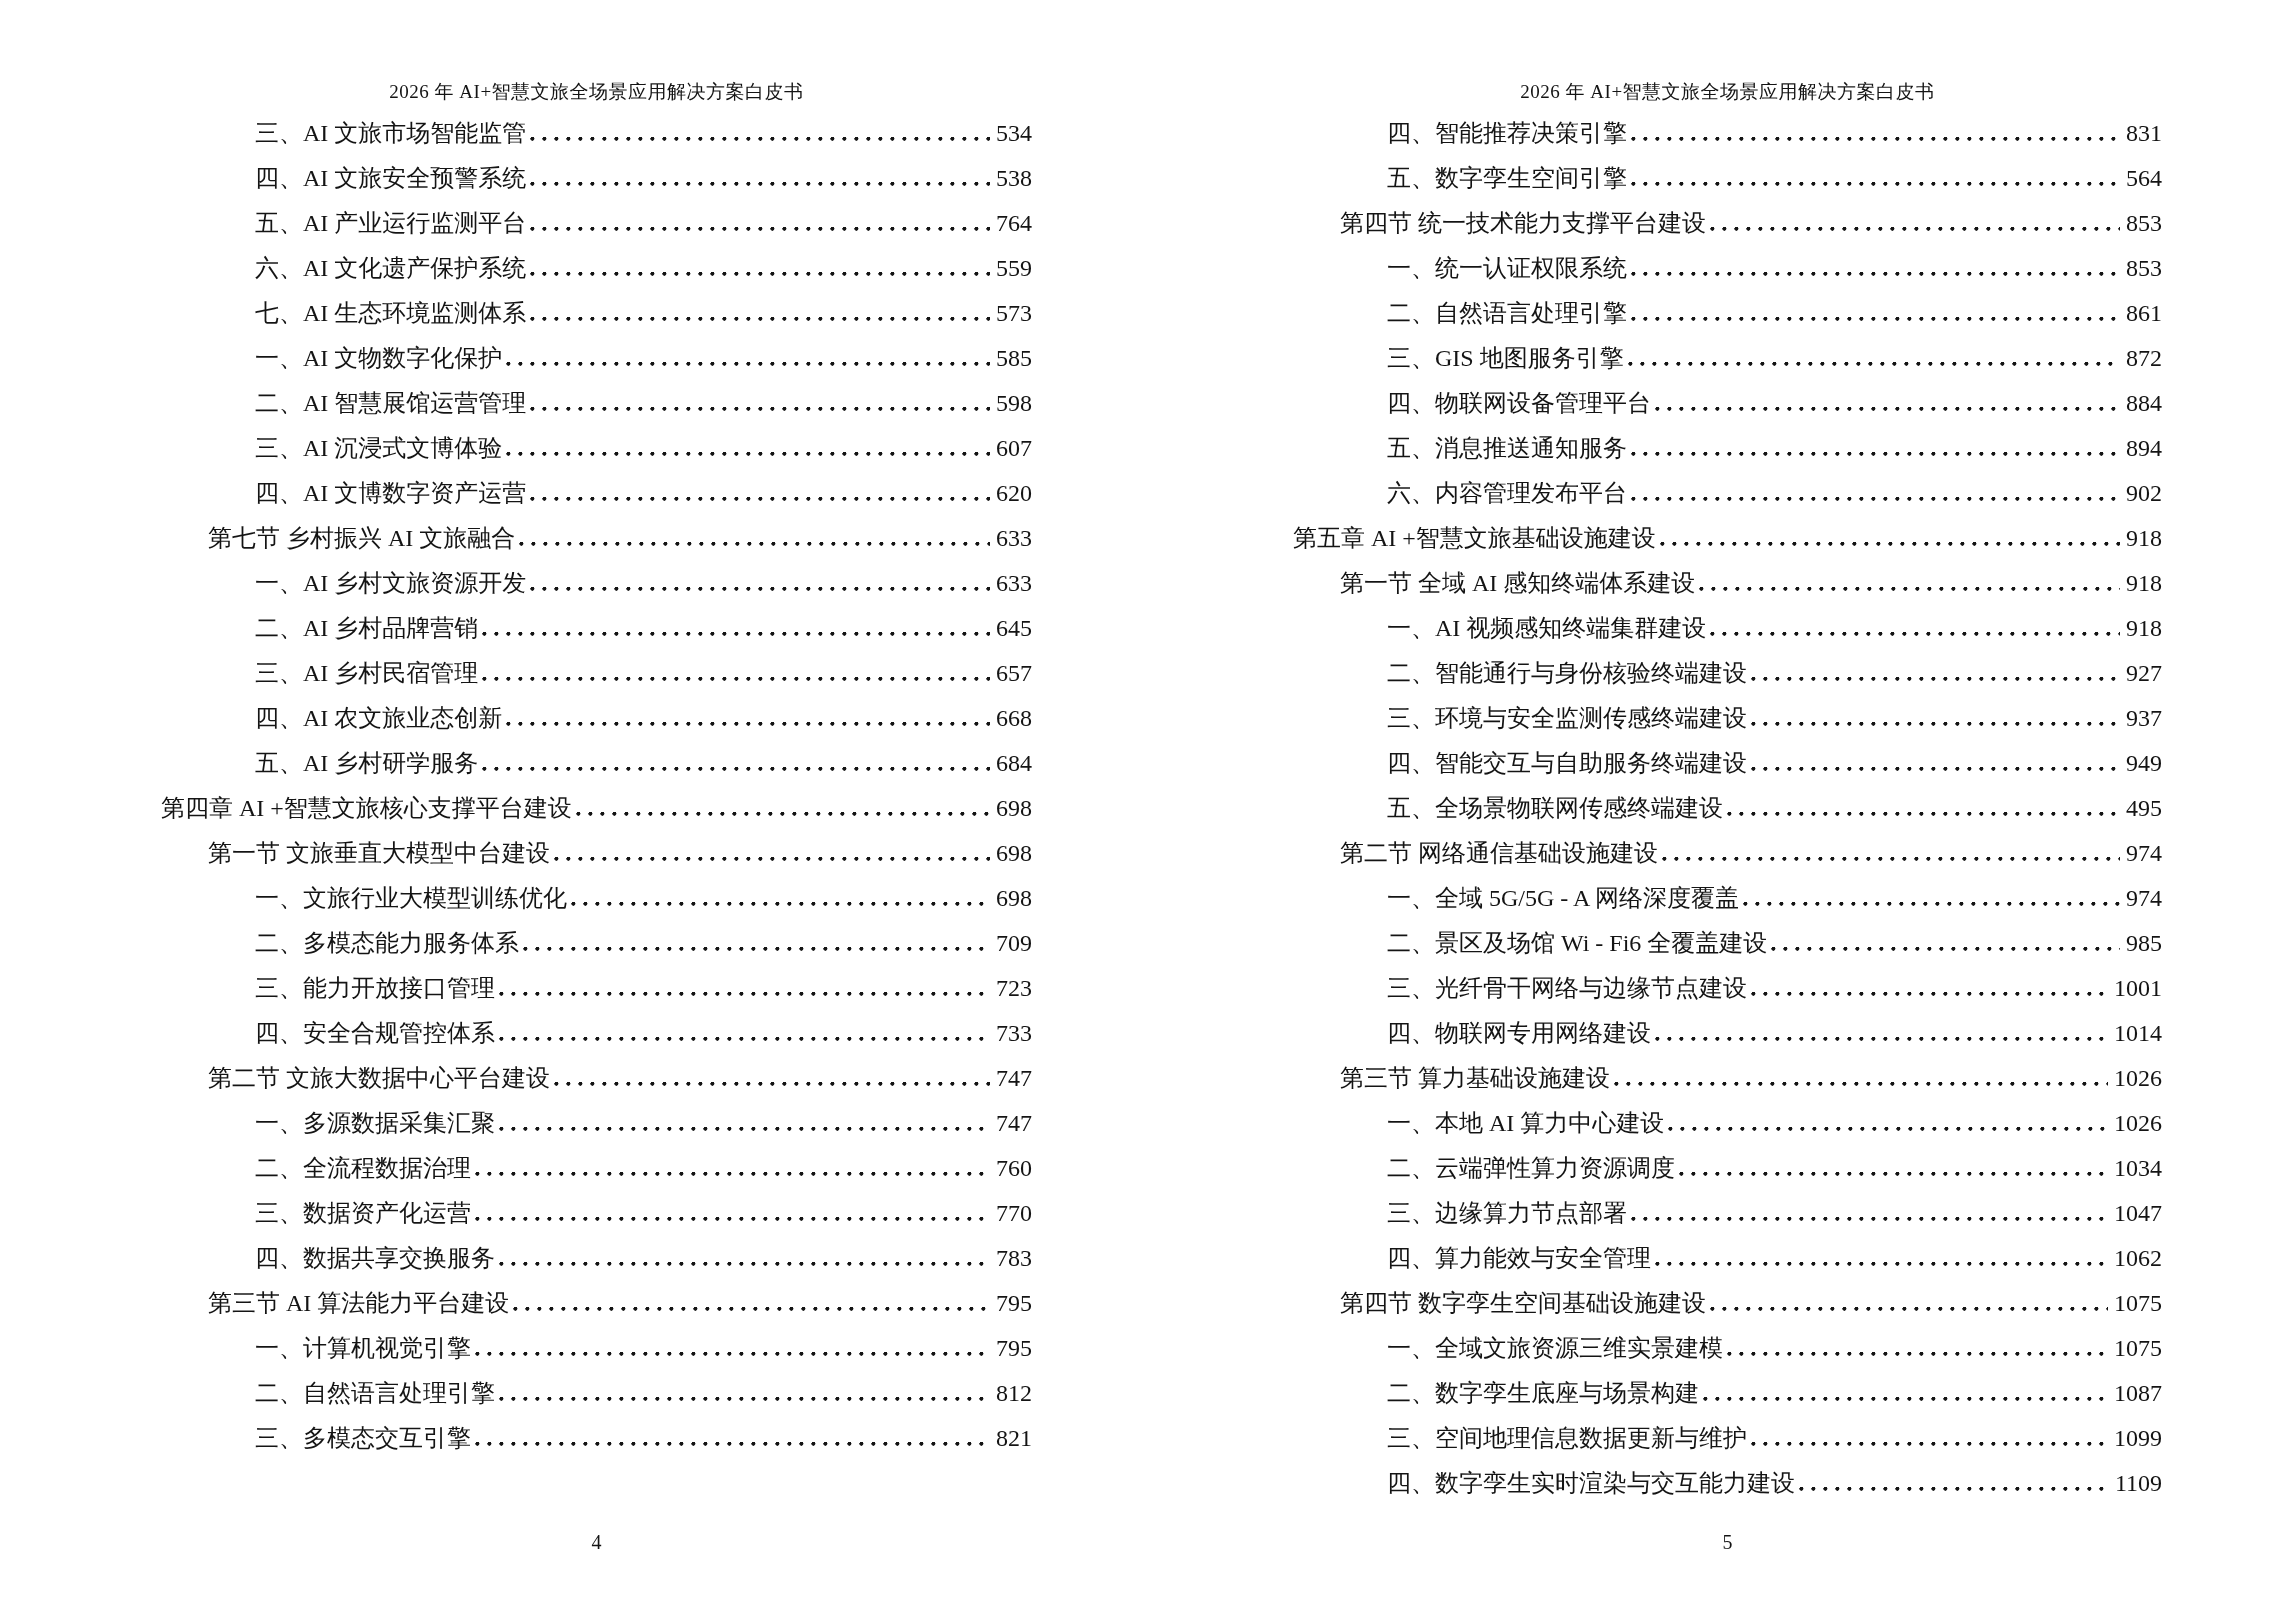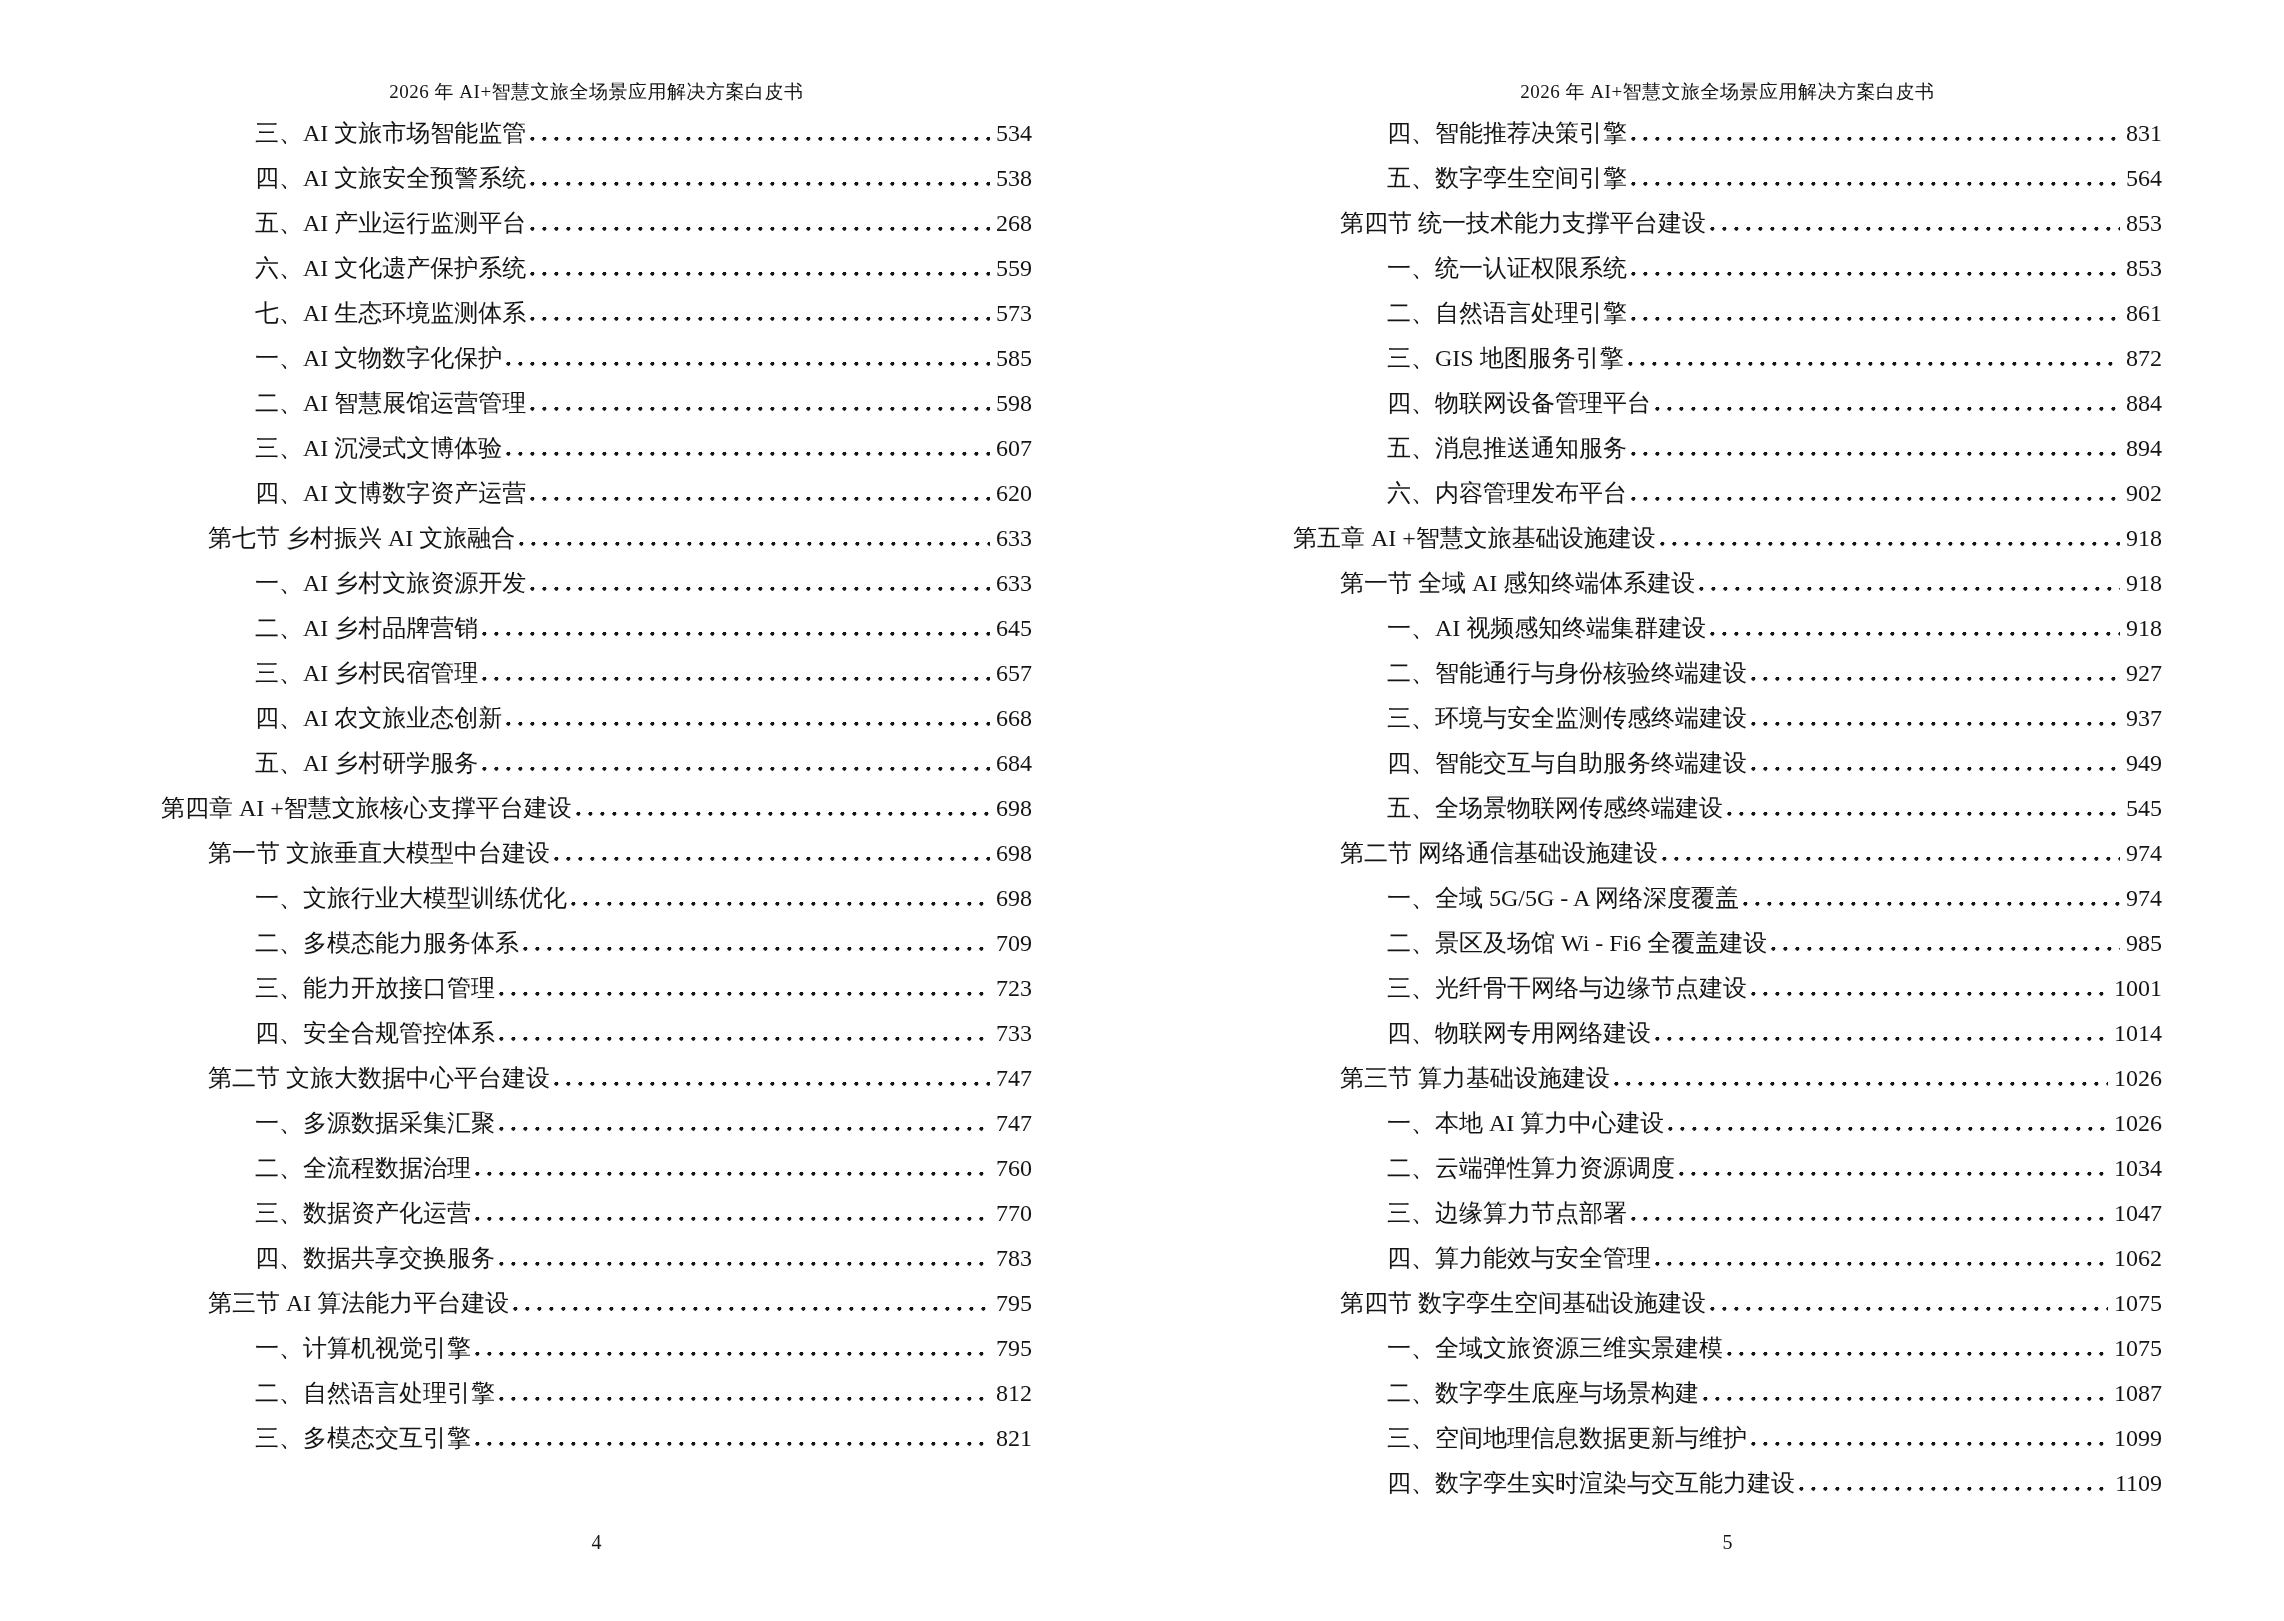--- a/index.html
+++ b/index.html
@@ -99,21 +99,21 @@
             <span class="n">534</span>
           </div>
           <div class="row lvl2">
             <span class="t">四、AI 文旅安全预警系统</span>
             <span class="dots"></span>
             <span class="n">538</span>
           </div>
           <div class="row lvl2">
             <span class="t">五、AI 产业运行监测平台</span>
             <span class="dots"></span>
-            <span class="n">268</span>
+            <span class="n">764</span>
           </div>
           <div class="row lvl2">
             <span class="t">六、AI 文化遗产保护系统</span>
             <span class="dots"></span>
             <span class="n">559</span>
           </div>
           <div class="row lvl2">
             <span class="t">七、AI 生态环境监测体系</span>
             <span class="dots"></span>
             <span class="n">573</span>
@@ -323,21 +323,21 @@
             <span class="n">937</span>
           </div>
           <div class="row lvl2">
             <span class="t">四、智能交互与自助服务终端建设</span>
             <span class="dots"></span>
             <span class="n">949</span>
           </div>
           <div class="row lvl2">
             <span class="t">五、全场景物联网传感终端建设</span>
             <span class="dots"></span>
-            <span class="n">545</span>
+            <span class="n">495</span>
           </div>
           <div class="row lvl1">
             <span class="t">第二节 网络通信基础设施建设</span>
             <span class="dots"></span>
             <span class="n">974</span>
           </div>
           <div class="row lvl2">
             <span class="t">一、全域 5G/5G - A 网络深度覆盖</span>
             <span class="dots"></span>
             <span class="n">974</span>

